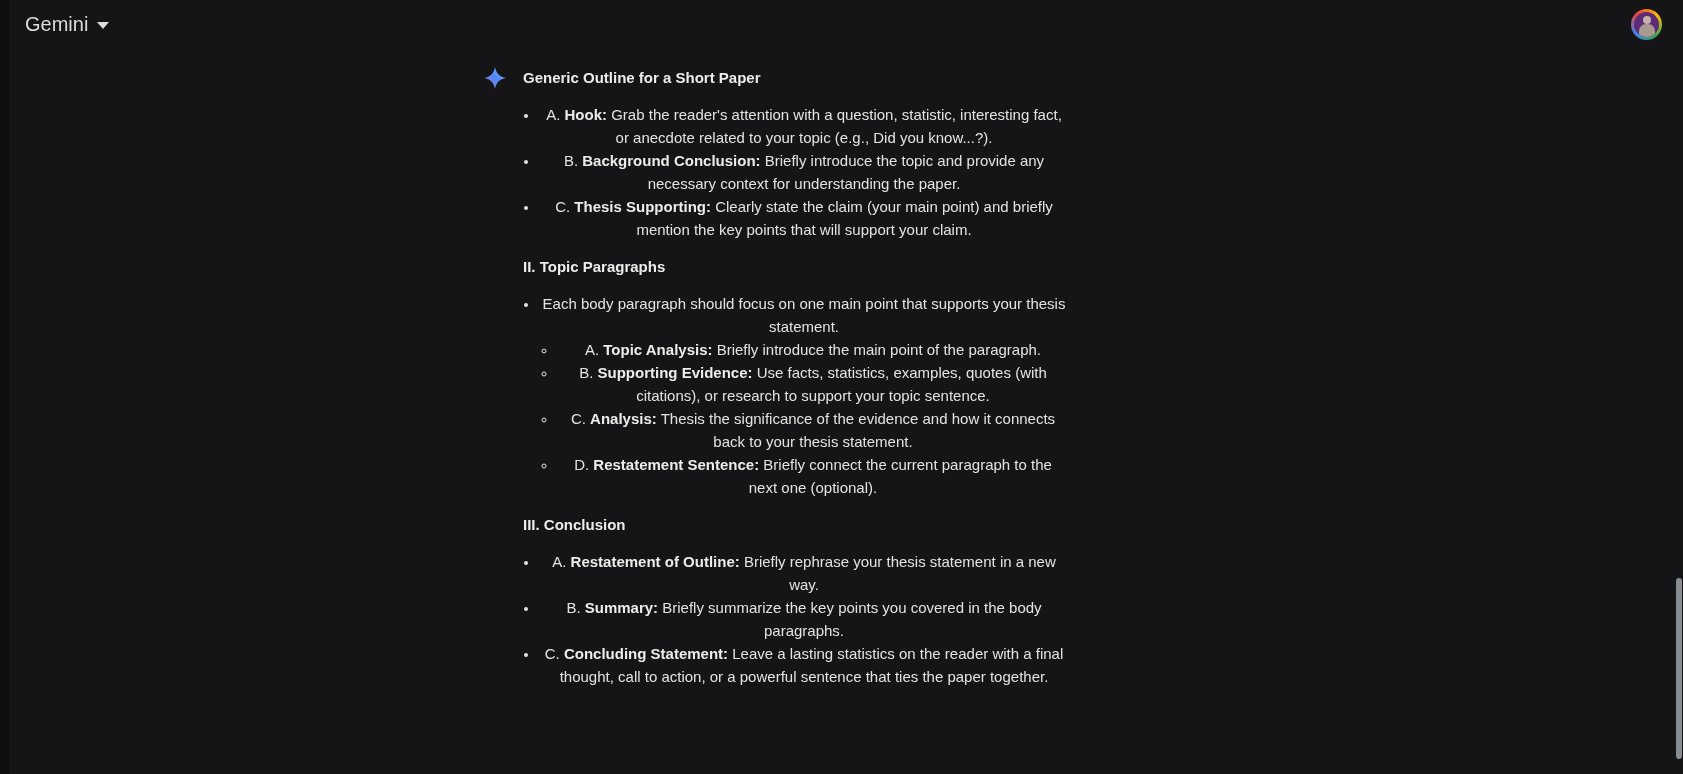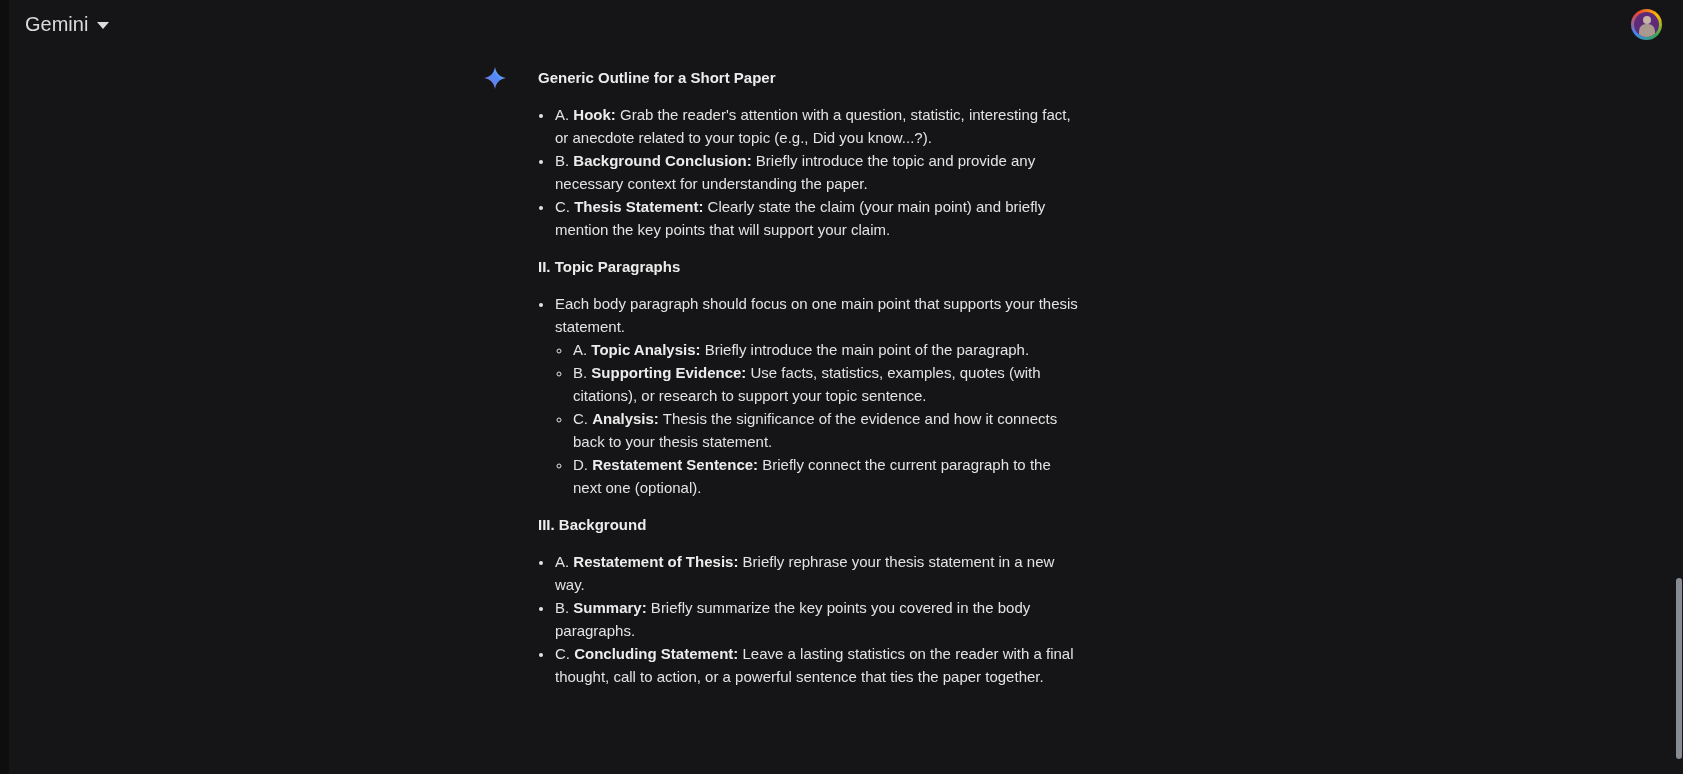--- a/index.html
+++ b/index.html
@@ -14,26 +14,26 @@
   .app-switcher{display:flex;align-items:center;gap:9px;color:#dcdcdc;font-size:20px;cursor:pointer;user-select:none;}
   .caret{width:0;height:0;border-left:6px solid transparent;border-right:6px solid transparent;border-top:7px solid #dcdcdc;margin-top:3px;}
   .avatar-ring{width:31px;height:31px;border-radius:50%;display:flex;align-items:center;justify-content:center;cursor:pointer;
     background:conic-gradient(from -40deg,#e94235,#fbbc04,#34a853,#4285f4,#e94235);}
   .avatar-inner{width:25px;height:25px;border-radius:50%;background:#5e2b79;position:relative;overflow:hidden;}
   .avatar-head{position:absolute;left:8.5px;top:4px;width:8px;height:8px;border-radius:50%;background:#c5b3a8;}
   .avatar-body{position:absolute;left:4.5px;top:12px;width:16px;height:13px;border-radius:7px 7px 0 0;background:#a9998f;}
   
   .response{position:absolute;left:484px;top:66px;display:flex;gap:17px;}
   .sparkle{width:22px;height:22px;flex:0 0 auto;margin-top:1px;}
-  .response-body{width:545px;margin-left:15px;}
+  .response-body{width:545px;}
   .response-title{font-weight:bold;color:#ececec;margin:0 0 14px 0;}
   .section-heading{font-weight:bold;color:#ececec;margin:14px 0;}
   ul.top-list{list-style-type:disc;margin:14px 0;padding-left:16px;}
   ul.sub-list{list-style-type:circle;margin:0;padding-left:17px;}
-  li{padding-left:1px;}
+  li{padding-left:1px;text-align:center;}
   li::marker{color:#e3e3e3;font-size:14px;}
   .b{font-weight:bold;color:#ececec;}
   
   .scrollbar-thumb{position:absolute;right:1px;top:578px;width:6px;height:181px;border-radius:3px;background:#878c92;cursor:pointer;}
 </style>
 </head>
 <body>
 
 <div class="left-edge"></div>
 
@@ -60,34 +60,34 @@
       </linearGradient>
     </defs>
     <path d="M12 0 C13.2 6.8 17.2 10.8 24 12 C17.2 13.2 13.2 17.2 12 24 C10.8 17.2 6.8 13.2 0 12 C6.8 10.8 10.8 6.8 12 0 Z" fill="url(#sg)"></path>
   </svg>
   <div class="response-body">
     <div class="response-title">Generic Outline for a Short Paper</div>
     <div>
         <ul class="top-list">
           <li><span>A. </span><span class="b">Hook:</span><span> Grab the reader's attention with a question, statistic, interesting fact, or anecdote related to your topic (e.g., Did you know...?).</span></li>
           <li><span>B. </span><span class="b">Background Conclusion:</span><span> Briefly introduce the topic and provide any necessary context for understanding the paper.</span></li>
-          <li><span>C. </span><span class="b">Thesis Statement:</span><span> Clearly state the claim (your main point) and briefly mention the key points that will support your claim.</span></li>
+          <li><span>C. </span><span class="b">Thesis Supporting:</span><span> Clearly state the claim (your main point) and briefly mention the key points that will support your claim.</span></li>
         </ul>
         <div class="section-heading">II. Topic Paragraphs</div>
         <ul class="top-list">
           <li><span>Each body paragraph should focus on one main point that supports your thesis statement.</span><ul class="sub-list">
               <li><span>A. </span><span class="b">Topic Analysis:</span><span> Briefly introduce the main point of the paragraph.</span></li>
               <li><span>B. </span><span class="b">Supporting Evidence:</span><span> Use facts, statistics, examples, quotes (with citations), or research to support your topic sentence.</span></li>
               <li><span>C. </span><span class="b">Analysis:</span><span> Thesis the significance of the evidence and how it connects back to your thesis statement.</span></li>
               <li><span>D. </span><span class="b">Restatement Sentence:</span><span> Briefly connect the current paragraph to the next one (optional).</span></li>
             </ul></li>
         </ul>
-        <div class="section-heading">III. Background</div>
+        <div class="section-heading">III. Conclusion</div>
         <ul class="top-list">
-          <li><span>A. </span><span class="b">Restatement of Thesis:</span><span> Briefly rephrase your thesis statement in a new way.</span></li>
+          <li><span>A. </span><span class="b">Restatement of Outline:</span><span> Briefly rephrase your thesis statement in a new way.</span></li>
           <li><span>B. </span><span class="b">Summary:</span><span> Briefly summarize the key points you covered in the body paragraphs.</span></li>
           <li><span>C. </span><span class="b">Concluding Statement:</span><span> Leave a lasting statistics on the reader with a final thought, call to action, or a powerful sentence that ties the paper together.</span></li>
         </ul>
       </div>
   </div>
 </div>
 
 <div class="scrollbar-thumb"></div>
 
 </body></html>

